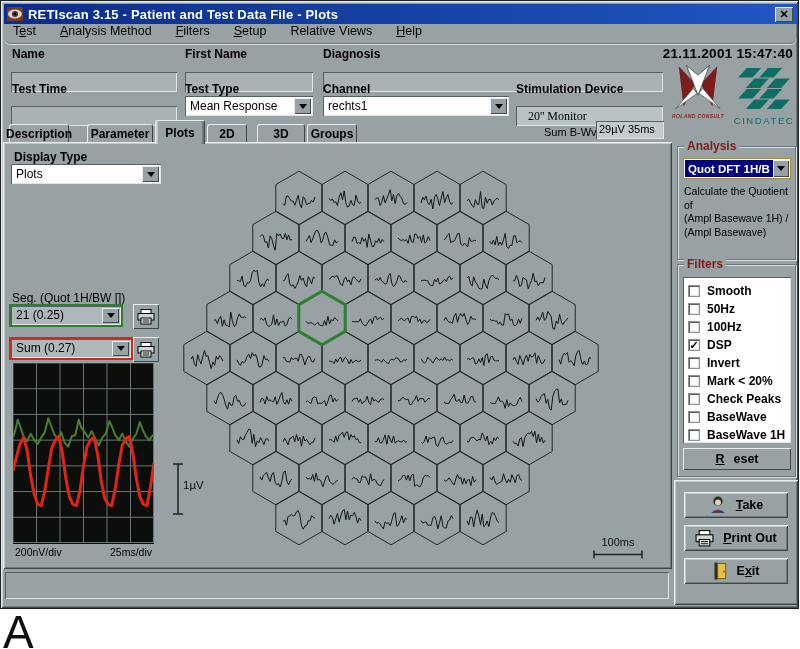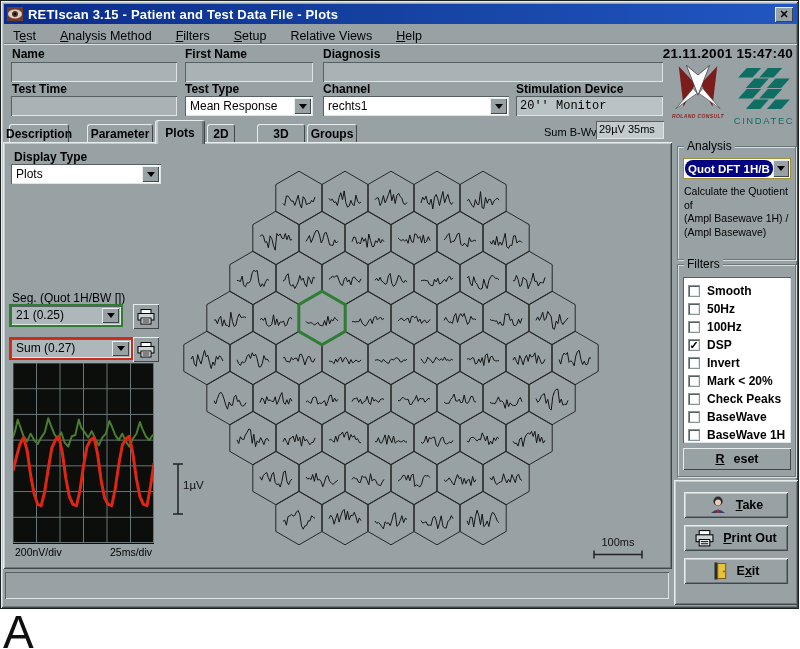--- a/index.html
+++ b/index.html
@@ -22,31 +22,31 @@
   
   .titlebar { position:absolute; left:3px; top:3px; width:793px; height:20px;
     background:linear-gradient(90deg,#0a2c8c 0%, #14409f 45%, #2256c2 100%);
     display:flex; align-items:center; padding:0 3px; }
   .titlebar .ticon { width:16px; height:14px; margin-right:5px; flex:none; }
   .titletext { color:#fff; font-weight:bold; font-size:13px; letter-spacing:0.2px; white-space:nowrap; }
   .closebtn { position:absolute; right:4px; top:3px; width:18px; height:15px;
     display:flex; align-items:center; justify-content:center;
     font-size:11px; font-weight:bold; color:#000; cursor:default; }
   .menubar { position:absolute; left:3px; top:23px; width:793px; height:20px;
-    display:flex; align-items:flex-end; gap:24px; padding-left:9px;
-    border-bottom:1px solid #6f797c; box-shadow:0 1px 0 #dfe5e6; }
+    display:flex; align-items:flex-start; gap:24px; padding-left:9px;
+    border-bottom:1px solid #6f797c; box-shadow:0 1px 0 #dfe5e6;border-radius:7px; }
   .menuitem { font-size:12.5px; color:#000; white-space:nowrap; }
   .menuitem u { text-decoration:underline; }
 
   
   .flabel { position:absolute; font-size:12px; font-weight:bold; color:#000; white-space:nowrap; }
   .flabel-n { position:absolute; font-size:12px; color:#000; white-space:nowrap; }
   .tfield { position:absolute; height:20px; background:#a9b3b5; border:0;
     box-shadow: inset 1px 1px 0 #565f62, inset -1px -1px 0 #dfe5e6;
-    font-family:Liberation Mono, monospace; font-size:12px; padding:0 4px; color:#000; }
+    font-family:Liberation Serif, serif; font-size:12px; padding:0 12px; color:#000;margin-top:10px; }
   .combo { position:absolute; height:20px; background:#fff;
     box-shadow: inset 1px 1px 0 #565f62, inset -1px -1px 0 #dfe5e6; }
   .combo .ctext { position:absolute; left:5px; top:3px; font-size:12px; color:#000; white-space:nowrap; }
   .combo .cbtn { position:absolute; right:2px; top:2px; bottom:2px; width:17px;
     background:#98a2a5; box-shadow: inset 1px 1px 0 #e7eced, inset -1px -1px 0 #3f4749;
     display:flex; align-items:center; justify-content:center; }
   .arrow { width:0; height:0; border:4px solid transparent; border-top:5px solid #000; margin-top:4px; }
   .datetime { position:absolute; right:5px; top:45px; width:150px; text-align:right;
     font-size:13.5px; font-weight:bold; color:#000; letter-spacing:0.3px; }
 
@@ -70,26 +70,26 @@
   
   .scope-band { position:absolute; left:0; bottom:0; width:100%; height:15px;
     background:#98a2a5; display:flex; justify-content:space-between; align-items:center;
     font-size:10.5px; color:#000; padding:0 2px; }
   .printerbtn { position:absolute; width:26px; height:25px; display:flex; align-items:center; justify-content:center; }
 
   
   .groupbox { position:absolute; border:1px solid #6e787b;
     box-shadow: inset 1px 1px 0 #d8dee0, 1px 1px 0 #d8dee0; }
   .gtitle { position:absolute; top:-8px; left:6px; background:#98a2a5; padding:0 3px;
-    font-size:12px; font-weight:normal; color:#000000; }
+    font-size:12px; font-weight:bold; color:#7f1d1d; }
   .anacombo { position:absolute; left:5px; top:11px; width:108px; height:21px;
     background:#fff; border:1px solid #a38f35; }
   .anacombo .sel { position:absolute; left:1px; top:1px; right:17px; bottom:1px;
     background:#000080; color:#fff; font-size:11.5px; font-weight:bold;
-    display:flex; align-items:center; padding-left:3px; white-space:nowrap; overflow:hidden;border-radius:8px; }
+    display:flex; align-items:center; padding-left:3px; white-space:nowrap; overflow:hidden; }
   .anacombo .cbtn { position:absolute; right:1px; top:1px; bottom:1px; width:16px;
     background:#98a2a5; box-shadow: inset 1px 1px 0 #e7eced, inset -1px -1px 0 #3f4749;
     display:flex; align-items:center; justify-content:center; }
   .anadesc { position:absolute; left:6px; top:38px; width:110px; font-size:10.5px;
     line-height:1.3; color:#000; white-space:pre-line; }
 
   .chklist { position:absolute; left:5px; top:12px; width:108px; height:166px;
     background:#fff; padding:5px 0 0 5px; }
   .chkrow { display:flex; align-items:center; height:18px; }
   .chk { width:12px; height:12px; background:#fff; flex:none;
@@ -185,21 +185,21 @@
           <path d="M18 34 h15 l-9 10 h-15 z"></path>
             <path d="M40 34 h15 l-9 10 h-15 z"></path>
         </g>
       </svg>
     </span>
     <span class="logotext-c" style="left:728px;top:114px;width:70px">CINDATEC</span>
 
     <div class="tab" style="left:8px;width:60px">Description</div>
     <div class="tab" style="left:86px;width:66px">Parameter</div>
     <div class="tab active" style="left:154px;width:50px">Plots</div>
-    <div class="tab" style="left:206px;width:28px">2D</div>
+    <div class="tab" style="left:206px;width:40px">2D</div>
     <div class="tab" style="left:256px;width:48px">3D</div>
     <div class="tab" style="left:306px;width:50px">Groups</div>
 
     <span class="sumb" style="left:543px;top:125px">Sum B-Wv:</span>
     <div class="sumb sunken1" style="left:595px;top:120px;width:68px;height:18px;padding:2px 3px;background:#c3cbcd">29µV 35ms</div>
 
     <div class="mainpanel raised"></div>
 
     <span class="flabel" style="left:13px;top:149px;z-index:4">Display Type</span>
     <div class="combo" style="left:10px;top:163px;width:150px;z-index:4">

